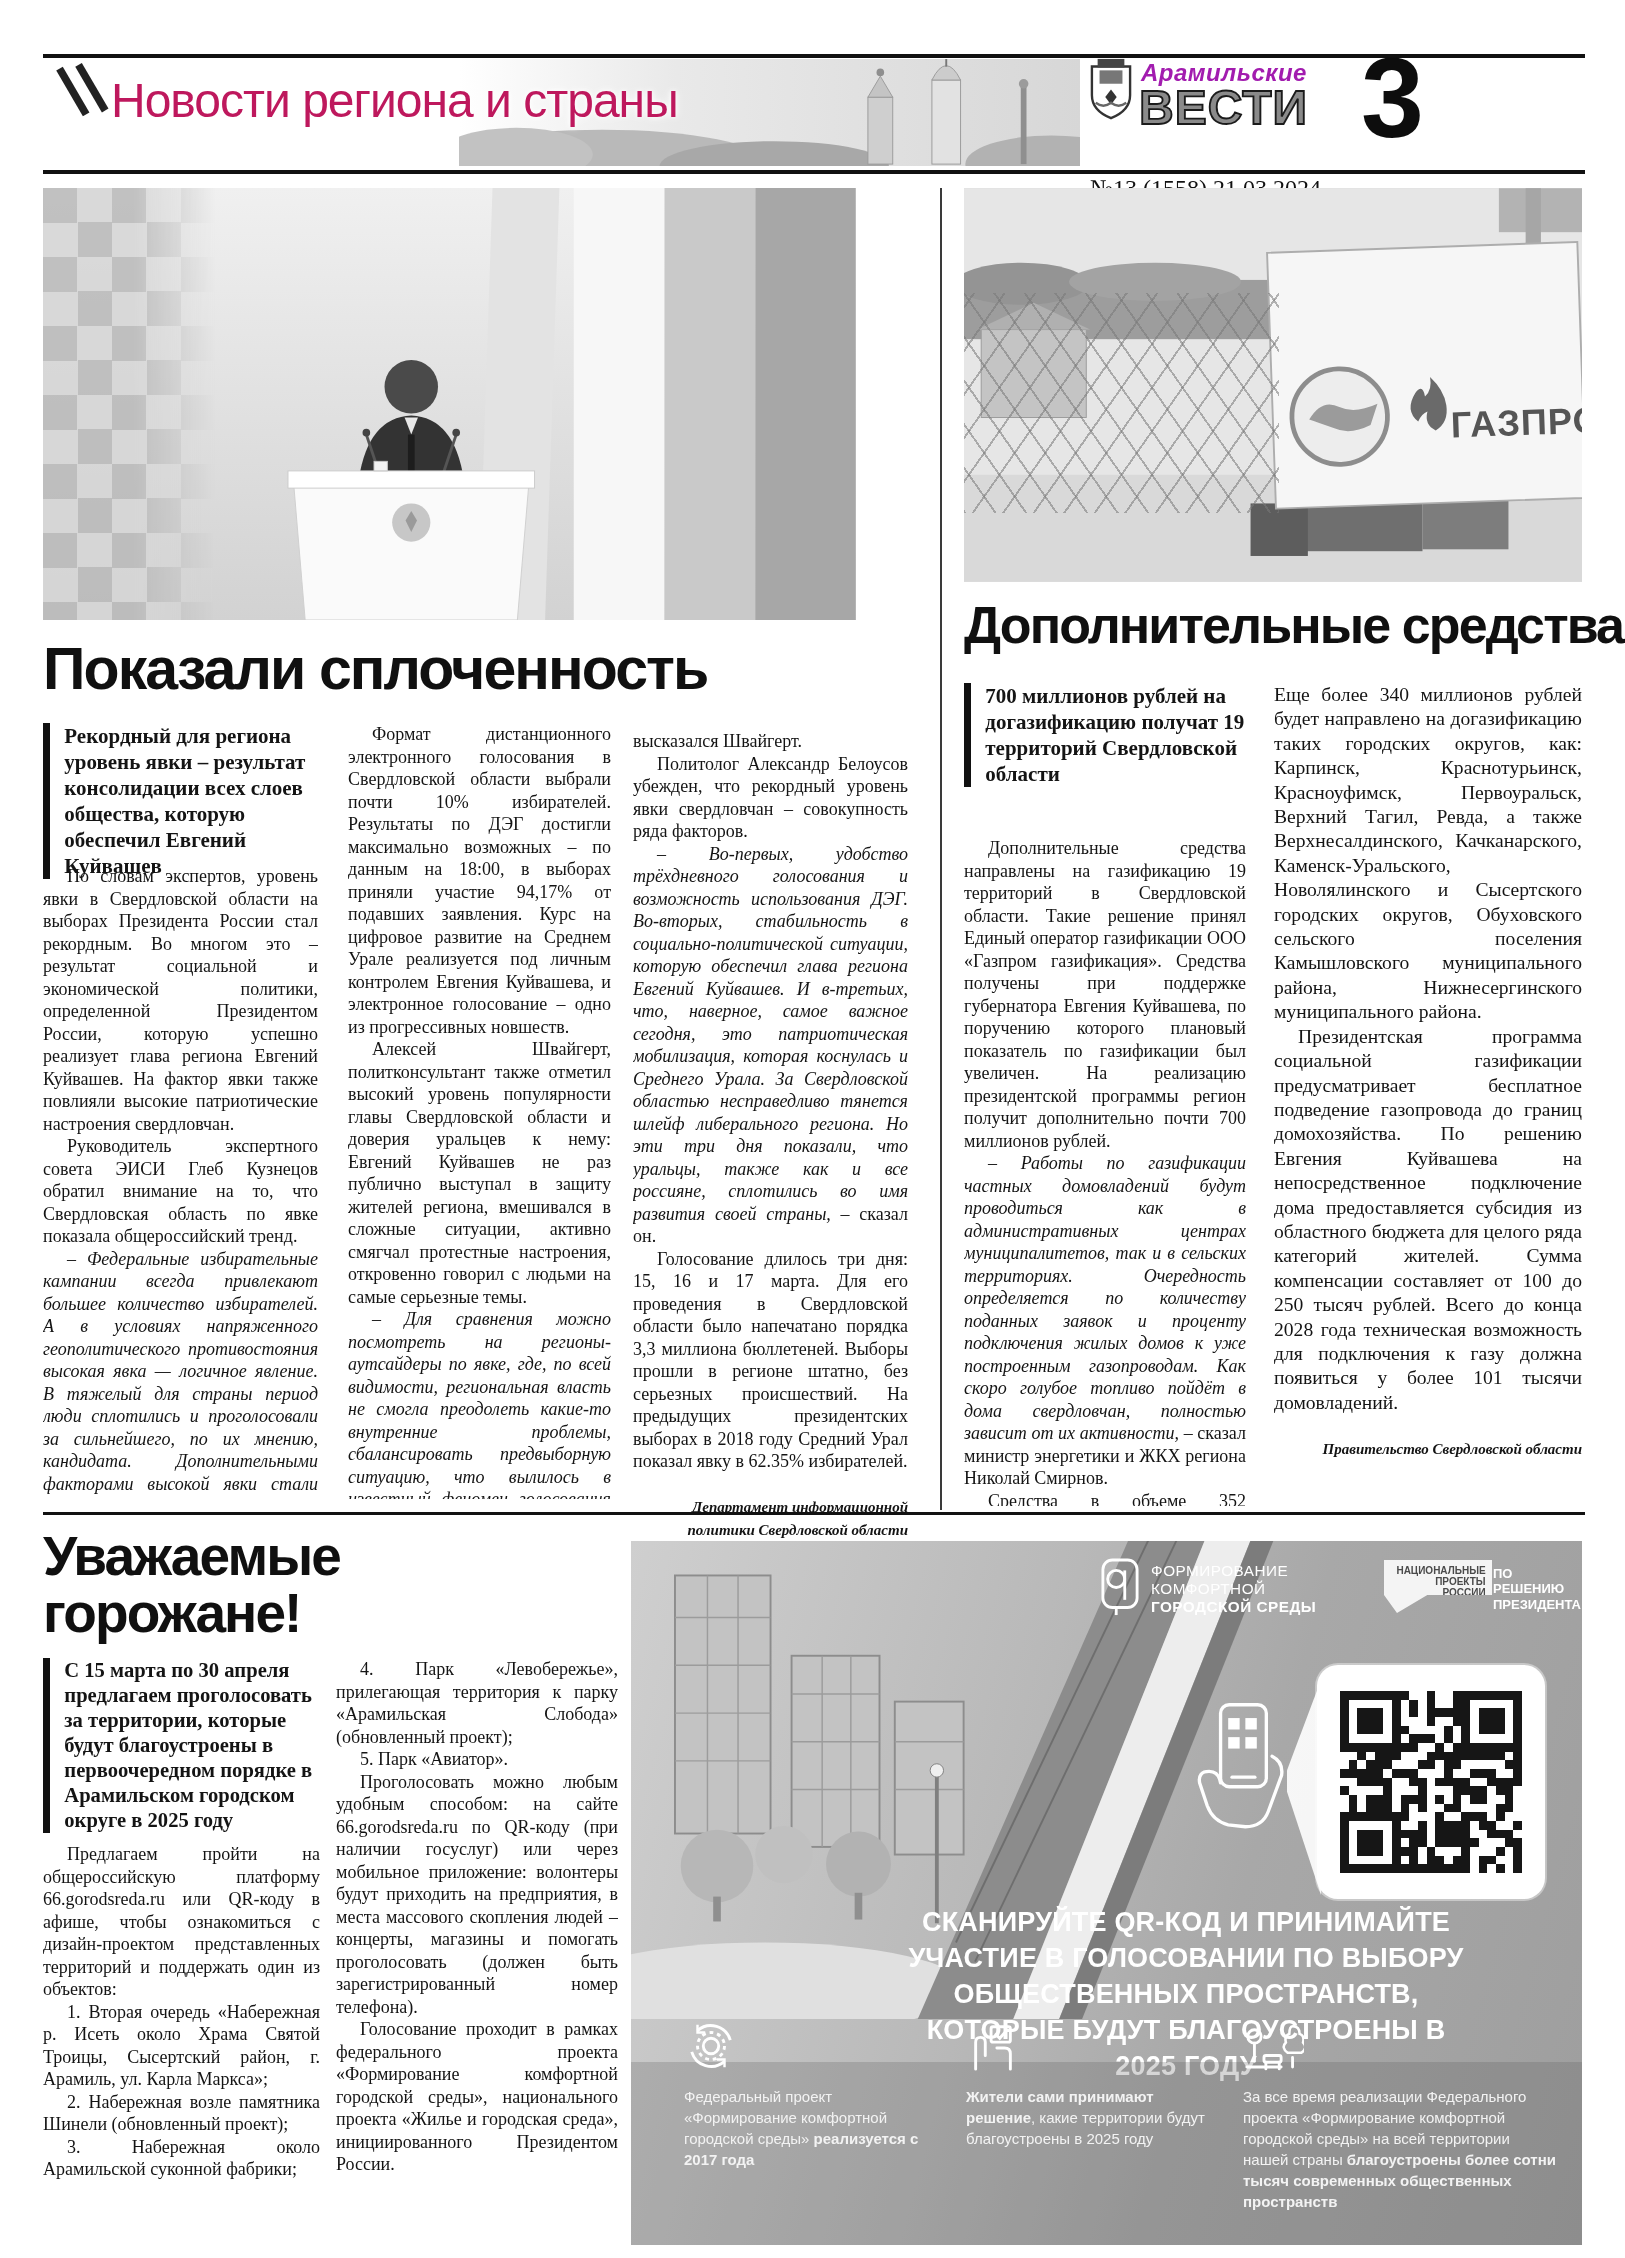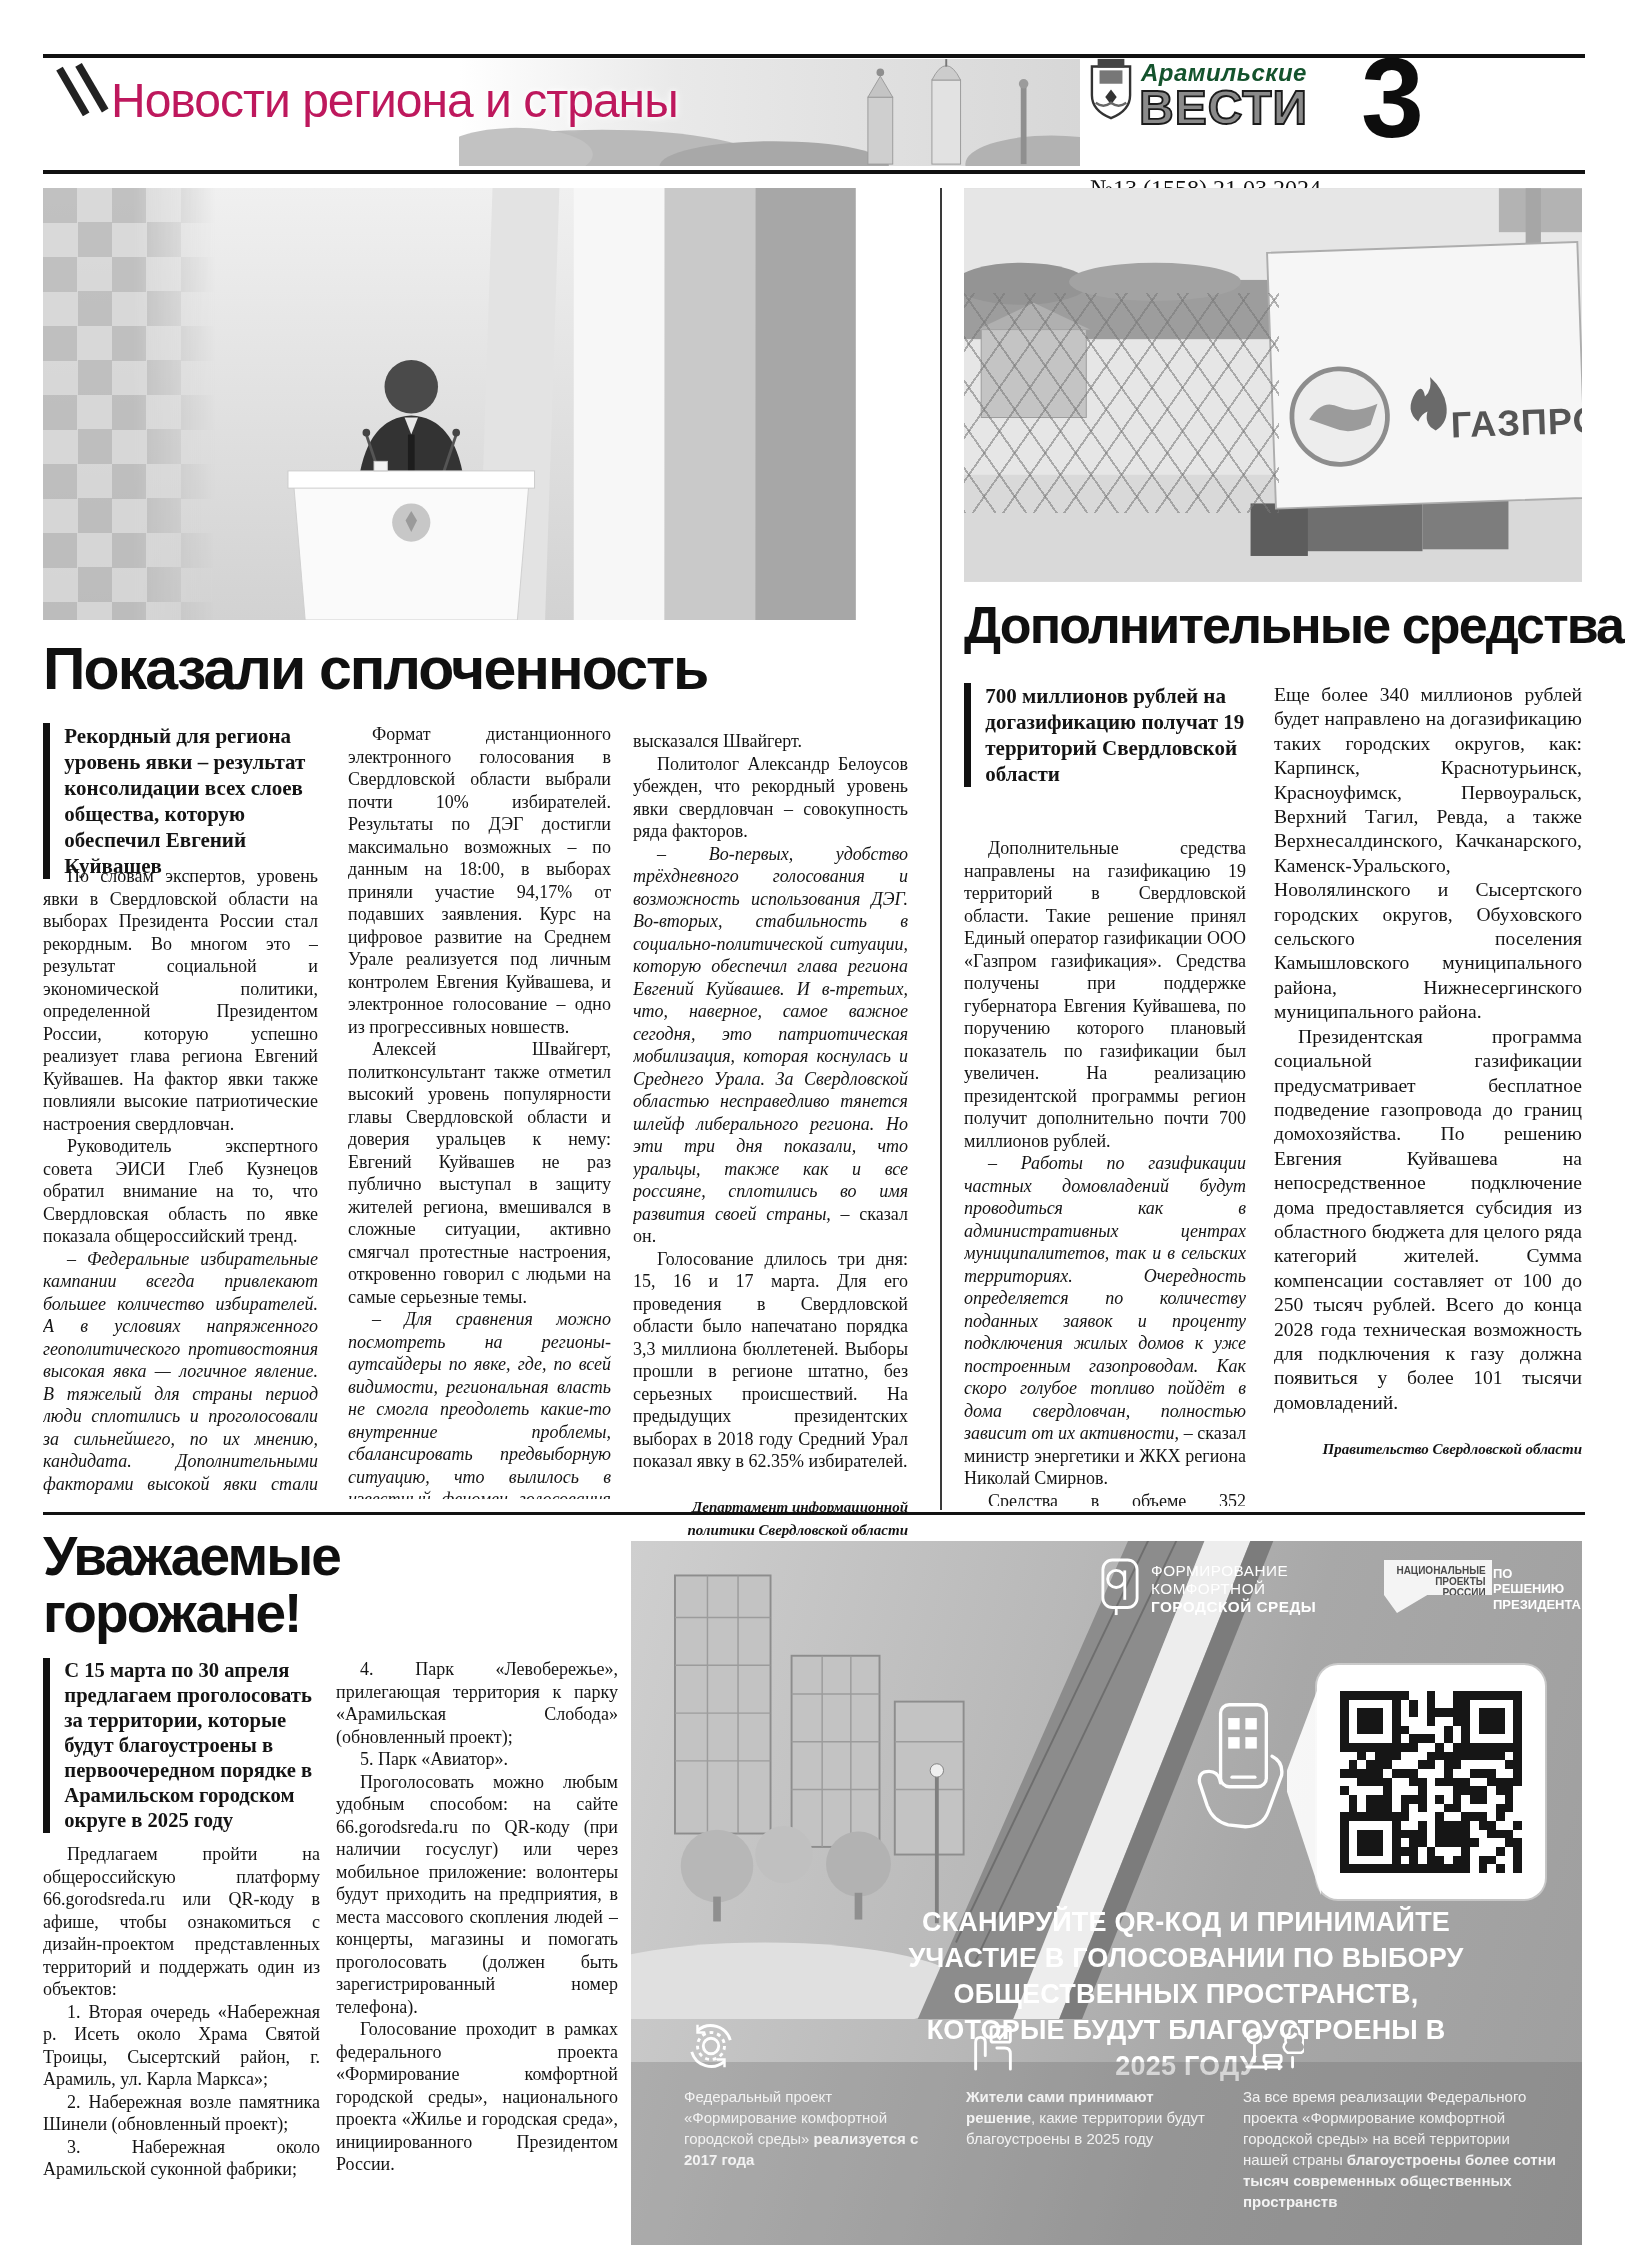--- a/index.html
+++ b/index.html
@@ -4,21 +4,21 @@
 <style>
   html,body{margin:0;padding:0;background:#e9e9e9;}
   #page{position:relative;width:1626px;height:2259px;background:#fff;overflow:hidden;
         font-family:"Liberation Serif",serif;color:#141414;}
   .abs{position:absolute;}
   .rule{background:#111;}
   
   #hdr-title{font-family:"Liberation Sans",sans-serif;font-size:48px;font-weight:400;
              letter-spacing:-1px;color:#be185d;text-shadow:0 0 5.7px #fff,0 0 9.6px #fff;}
   #brand-top{font-family:"Liberation Sans",sans-serif;font-style:italic;font-weight:700;
-             font-size:24px;letter-spacing:0.5px;color:#14532d;}
+             font-size:24px;letter-spacing:0.5px;color:#a21caf;}
   #brand-main{font-family:"Liberation Sans",sans-serif;font-weight:900;font-size:48px;
               letter-spacing:1px;color:#8a8a8a;-webkit-text-stroke:1.9px #1b1b1b;line-height:44px;}
   #issue{font-size:24px;color:#111;}
   #pageno{font-family:"Liberation Sans",sans-serif;font-weight:800;font-size:113px;line-height:105px;color:#0d0d0d;}
   
   .art-title{font-family:"Liberation Sans",sans-serif;font-weight:700;color:#101010;letter-spacing:-1.9px;}
   .lead{font-weight:700;font-size:21px;line-height:26px;border-left:7.6px solid #111;
         padding-left:14.3px;text-align:left;}
   .bodycol{font-size:18px;line-height:22.5px;text-align:justify;overflow:hidden;}
   .par{margin:0;text-indent:24px;}

